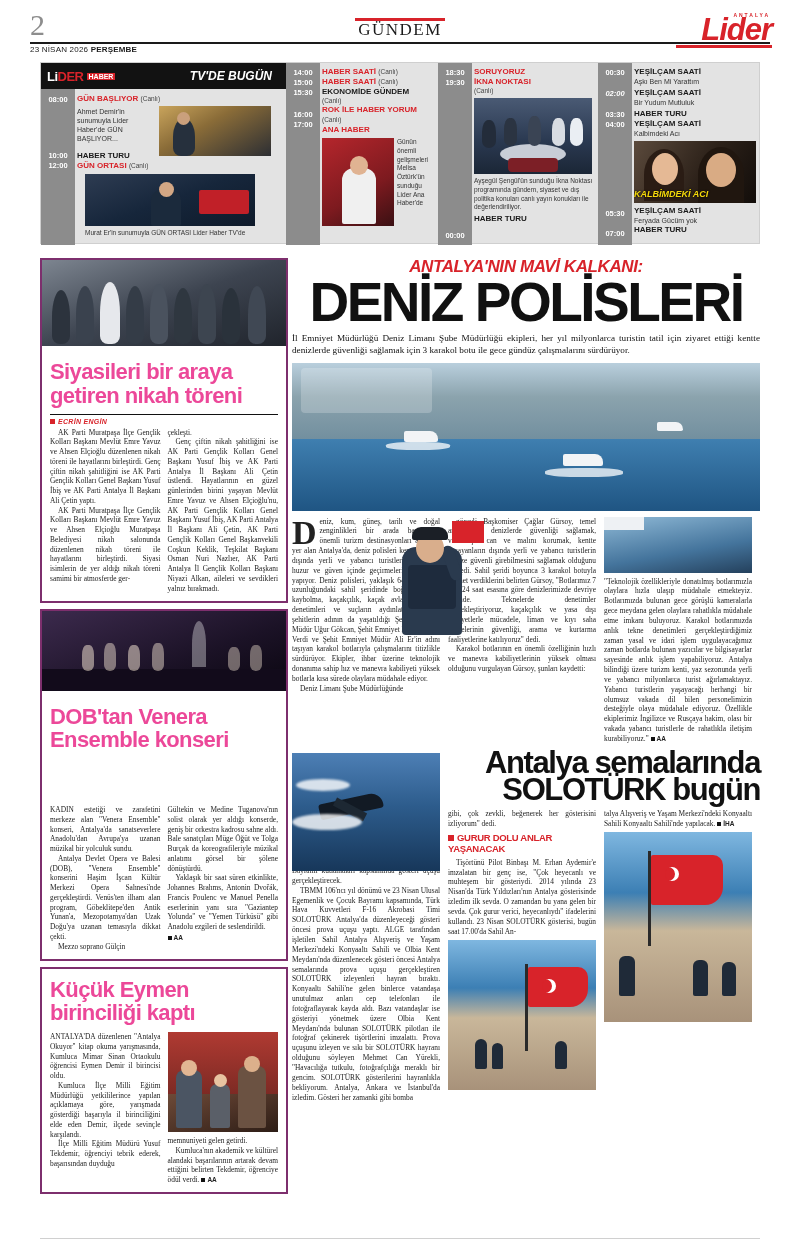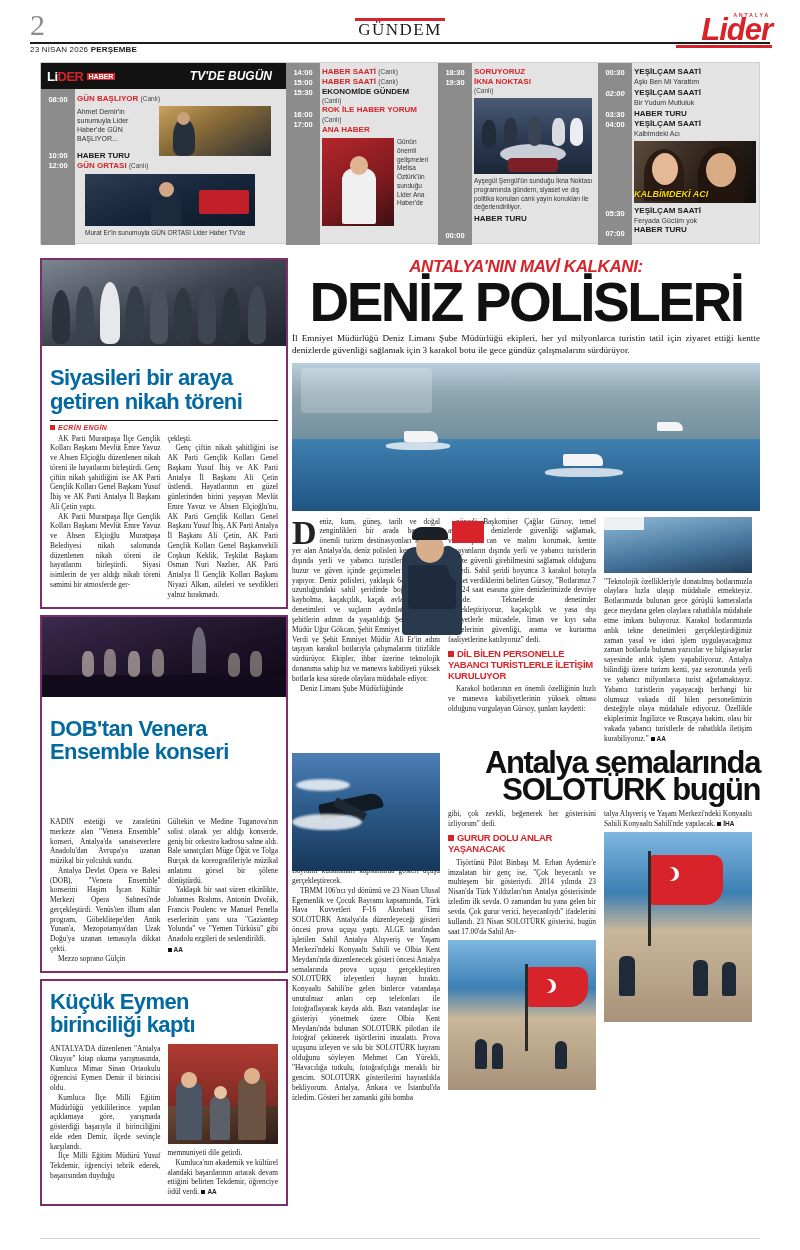--- a/index.html
+++ b/index.html
@@ -92,22 +92,22 @@
 
   
   .left-rail { position:absolute; left:40px; top:258px; width:248px; }
   .rail-box { border:2px solid #7d2f6d; margin-bottom:6px; background:#fff; }
   .rail-photo { height:86px; }
   .rail-photo.p1 { background:linear-gradient(160deg,#7d8590 0%,#3d4450 50%,#20242c 100%); position:relative; }
   .rail-photo.p2 { background:linear-gradient(160deg,#3c2a4d 0%,#1b1226 60%,#0a0610 100%); position:relative; }
   .rail-photo.p3 { background:linear-gradient(160deg,#9b6f55 0%,#5c3d2e 60%,#2d1d16 100%); position:relative; }
   .rail-head {
     font-family:"Liberation Sans",sans-serif; font-weight:bold;
-    font-size:22px; line-height:1.08; color:#0369a1; letter-spacing:-.6px;
-    padding:20px 8px 2px 8px;
+    font-size:22px; line-height:1.08; color:#ec4899; letter-spacing:-.6px;
+    padding:14px 8px 2px 8px;
   }
   .rail-rule { height:1px; background:#111; margin:4px 8px 3px 8px; }
   .byline {
     font-family:"Liberation Sans",sans-serif; font-weight:bold; font-style:italic;
     font-size:7px; color:#d8232a; padding:0 8px 3px 8px; letter-spacing:.3px;
   }
   .byline .sq { display:inline-block; width:5px; height:5px; background:#d8232a; margin-right:3px; }
   .cols2 { display:flex; gap:7px; padding:0 8px 7px 8px;justify-content:flex-end; }
   .cols2 > div { flex:1; }
   .bt { font-family:"Liberation Serif",serif; font-size:7.4px; line-height:1.32; text-align:justify; color:#222; }
@@ -398,21 +398,21 @@
         <div class="rail-photo p3" style="height:100px;margin-bottom:4px;">
           <div style="position:absolute;left:0;top:0;width:100%;height:62%;background:linear-gradient(180deg,#b03a32 0%,#7d2a24 100%);"></div>
           <div class="figure" style="left:8px;top:38px;width:26px;height:58px;background:#4b5563;border-radius:8px 8px 2px 2px;"></div>
           <div class="figure" style="left:13px;top:28px;width:16px;height:16px;border-radius:50%;background:#e2b693;"></div>
           <div class="figure" style="left:42px;top:52px;width:20px;height:44px;background:#5a5f68;border-radius:7px 7px 2px 2px;"></div>
           <div class="figure" style="left:46px;top:42px;width:13px;height:13px;border-radius:50%;background:#e8c3a1;"></div>
           <div class="figure" style="left:70px;top:34px;width:28px;height:62px;background:#6b5242;border-radius:8px 8px 2px 2px;"></div>
           <div class="figure" style="left:76px;top:24px;width:16px;height:16px;border-radius:50%;background:#dcb08b;"></div>
         </div>
         <div class="bt">
-          <p class="noind">memnuniyeti dile getirdi.</p>
+          <p class="noind">memnuniyeti gelen getirdi.</p>
           <p><span>Kumluca'nın akademik ve kültürel alandaki başarılarının artarak devam ettiğini belirten Tekdemir, öğrenciye ödül verdi.</span> <span class="src"><span class="sq"></span><span>AA</span></span></p>
         </div>
       </div>
     </div>
   </div>
 </div>
 
 <div class="main">
 
   <div>
@@ -446,21 +446,20 @@
         </div>
         <div class="body-s">
           <p>Deniz Limanı Şube Müdürlüğünde</p>
         </div>
       </div>
 
       <div class="art-col">
         <div class="body-s">
           <p>görevli Başkomiser Çağlar Gürsoy, temel amaçlarının denizlerde güvenliği sağlamak, vatandaşın can ve malını korumak, kentte yaşayanların dışında yerli ve yabancı turistlerin denize güvenli girebilmesini sağlamak olduğunu söyledi. Sahil şeridi boyunca 3 karakol botuyla hizmet verdiklerini belirten Gürsoy, "Botlarımız 7 gün 24 saat esasına göre denizlerimizde devriye halinde. Teknelerde denetimler gerçekleştiriyoruz, kaçakçılık ve yasa dışı faaliyetlerle mücadele, liman ve kıyı saha bölgelerinin güvenliği, arama ve kurtarma faaliyetlerine katılıyoruz" dedi.</p>
         </div>
-        <div class="subhead-red"><span class="sq"></span><span>DİL BİLEN PERSONELLE YABANCI TURİSTLERLE İLETİŞİM KURULUYOR</span></div>
         <div class="body-s">
           <p>Karakol botlarının en önemli özelliğinin hızlı ve manevra kabiliyetlerinin yüksek olması olduğunu vurgulayan Gürsoy, şunları kaydetti:</p>
         </div>
       </div>
 
       <div class="art-col">
         <div style="height:56px;background:linear-gradient(170deg,#8fb9d6 0%,#44749c 60%,#24405c 100%);position:relative;margin-bottom:4px;">
           <div class="boat" style="left:26%;top:40%;width:40px;height:13px;background:#eef1f4;"></div>
           <div class="wake" style="left:20%;top:58%;width:82px;height:8px;"></div>
         </div>

